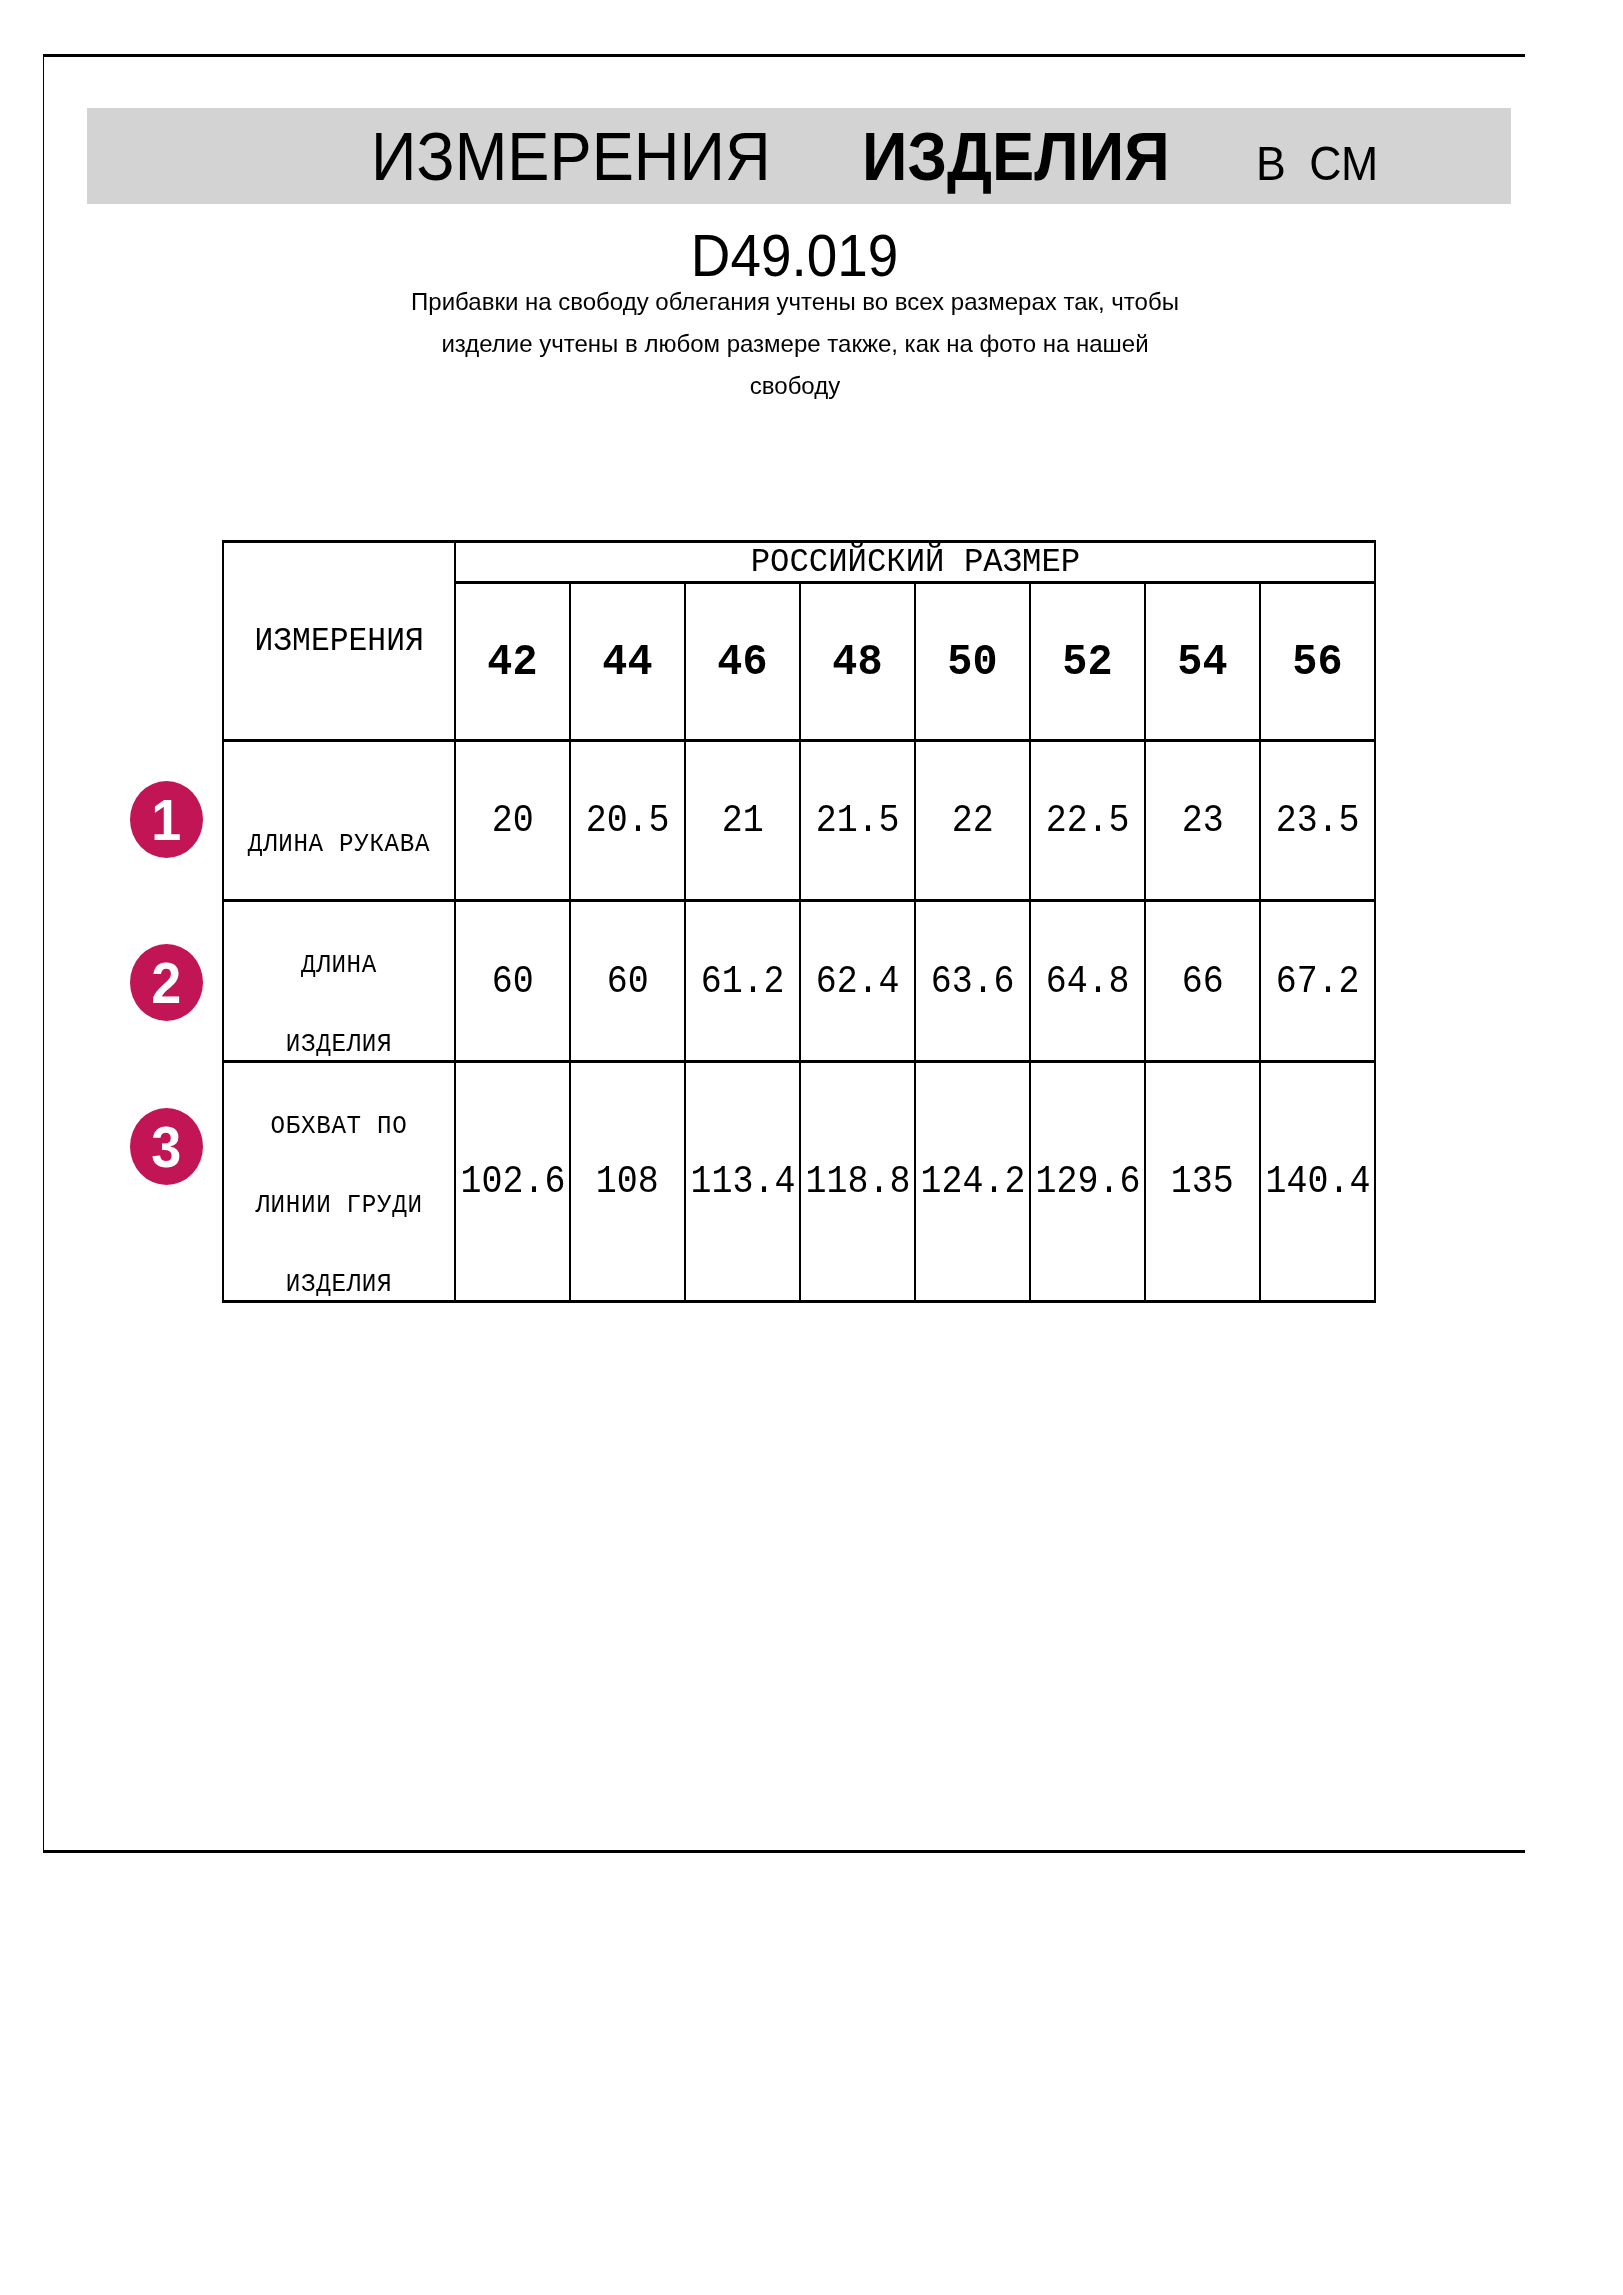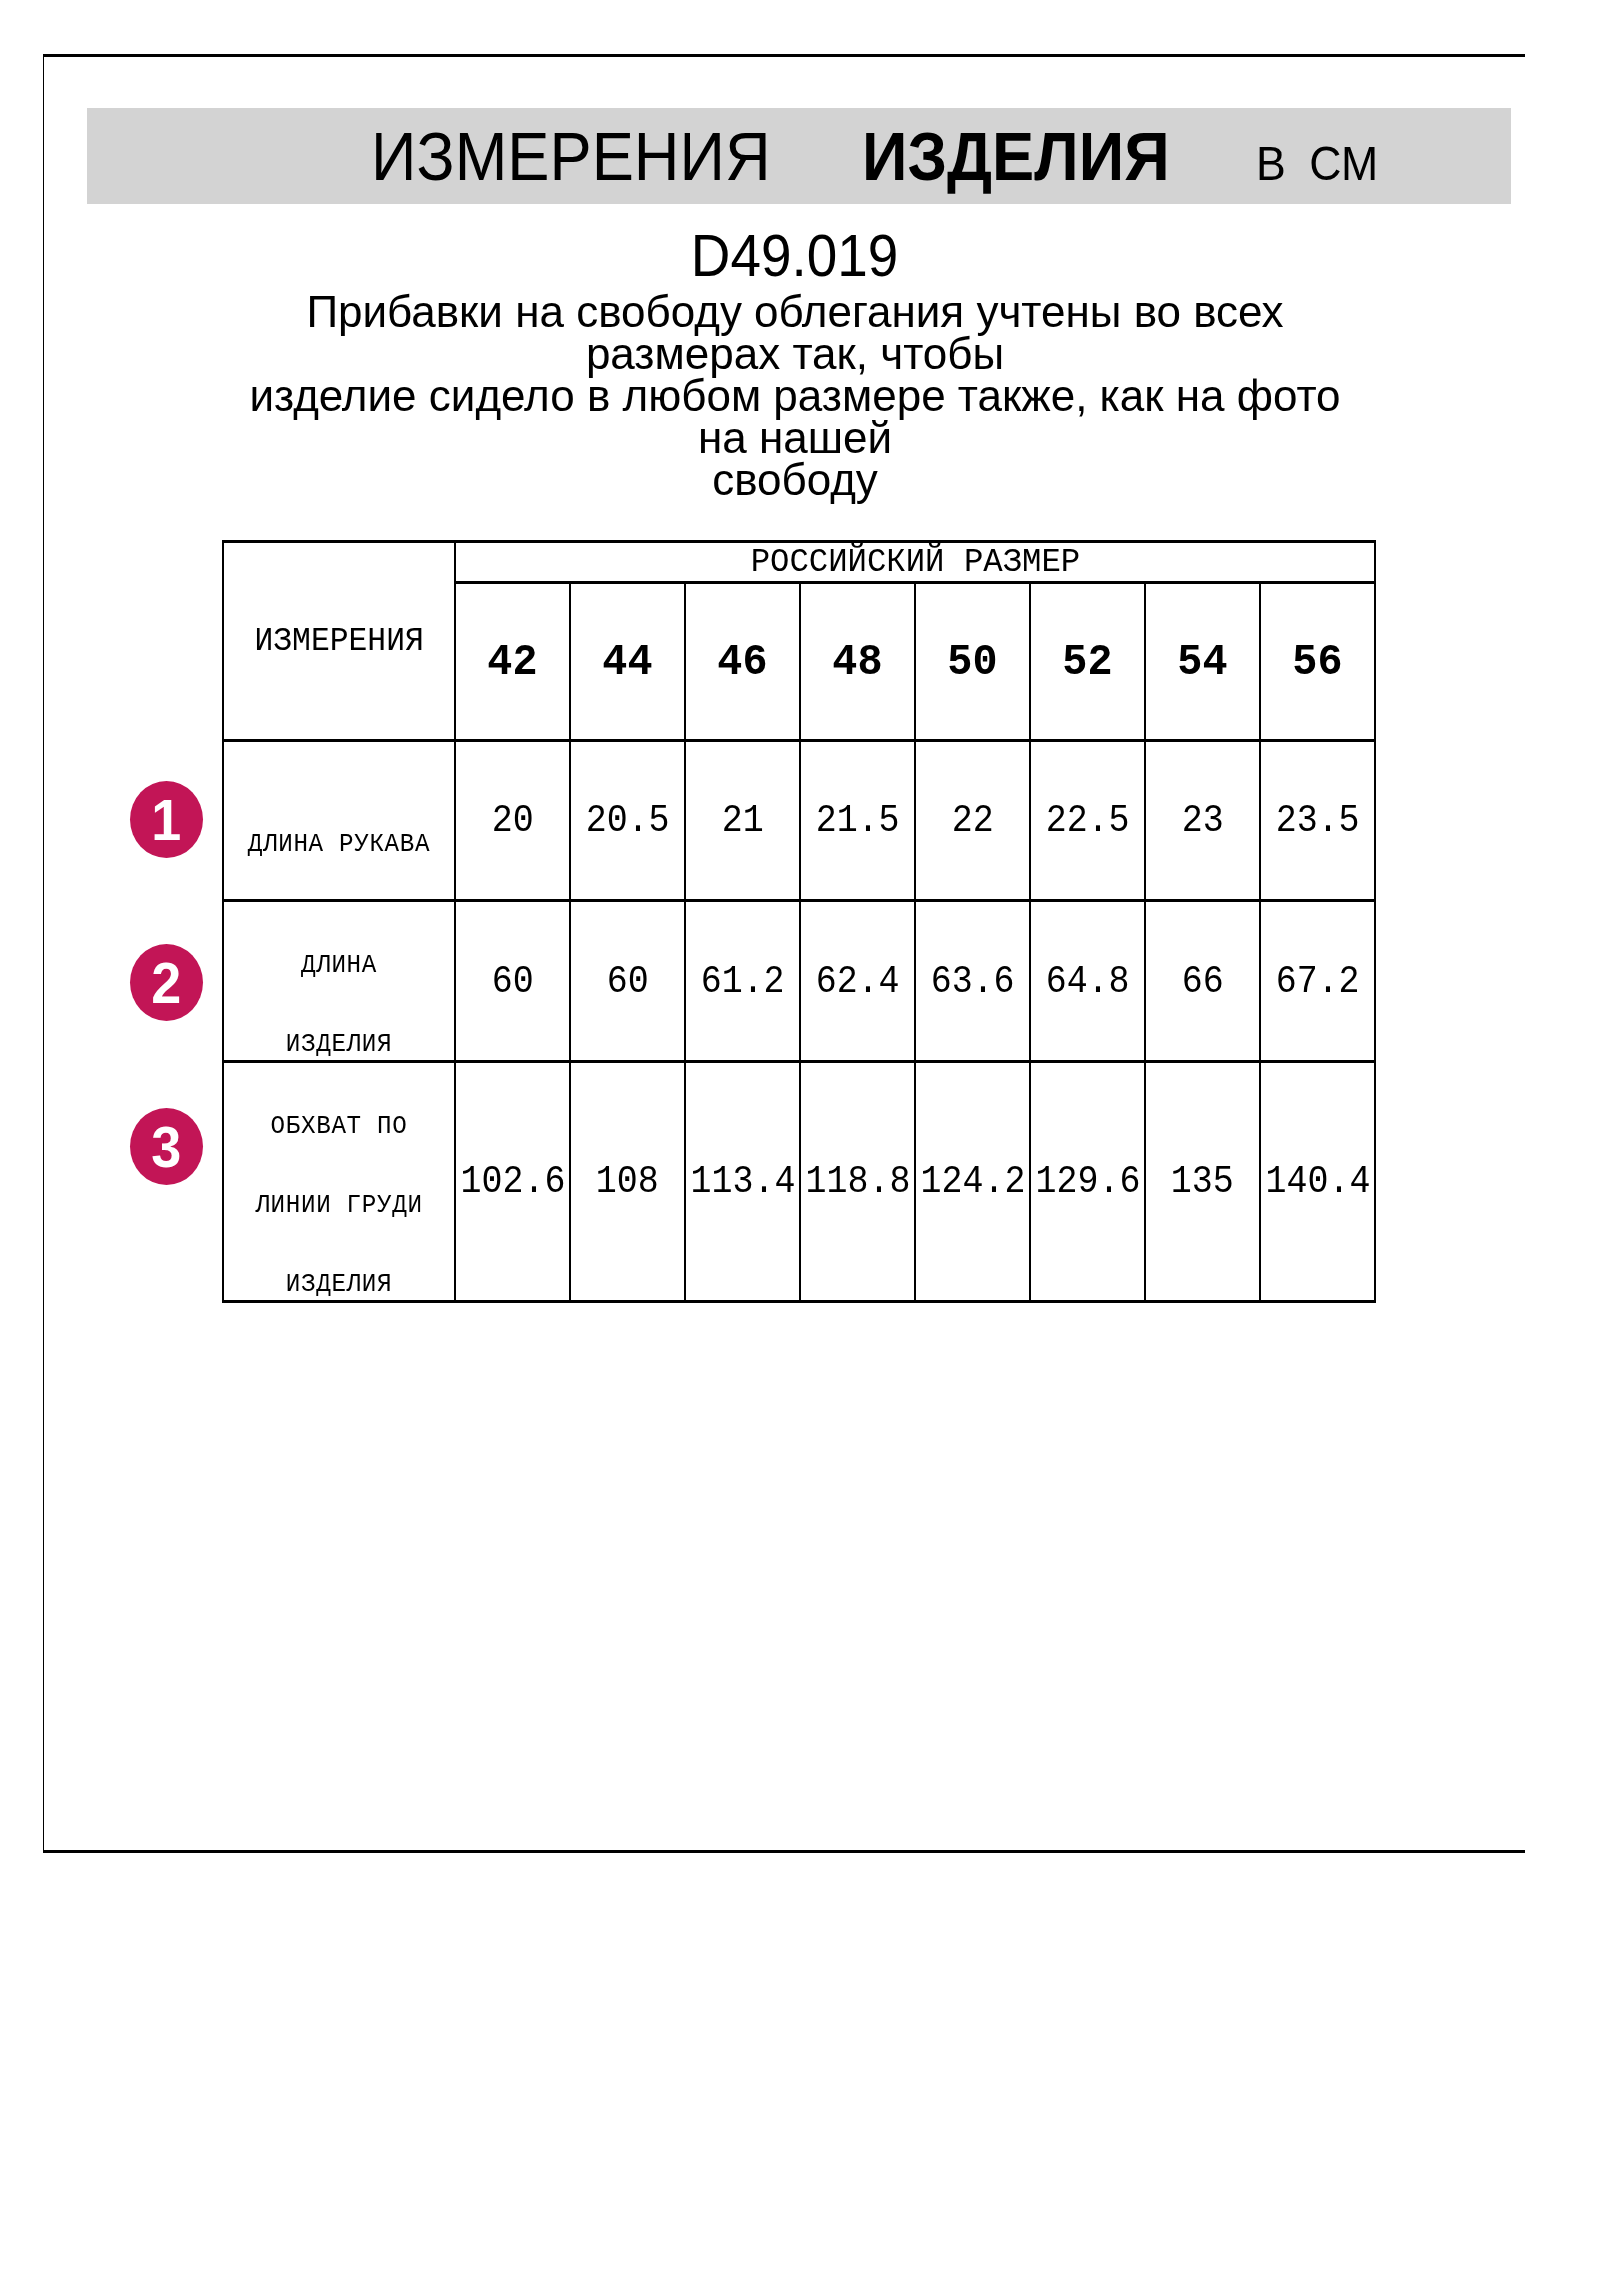--- a/index.html
+++ b/index.html
@@ -20,21 +20,21 @@
     background:var(--header-bg); line-height:96px; white-space:nowrap;
     padding-left:284px; box-sizing:border-box;
   }
   .cond-l { display:inline-block; transform:scaleX(0.93); transform-origin:0 50%; white-space:nowrap; }
   .cond   { display:inline-block; transform:scaleX(0.93); transform-origin:50% 50%; white-space:nowrap; }
   .t1 { font-size:68px; }
   .t2 { font-size:68px; font-weight:bold; margin-left:61px; }
   .t3 { font-size:48px;  margin-left:63px; word-spacing:11.8px; }
   .centerblock { position:absolute; left:222px; width:1146px; text-align:center; }
   .model { top:230px; font-size:59px; line-height:52px; }
-  .note  { top:291px; font-size:44px; line-height:42px; }
+  .note  { top:281px; font-size:24px; line-height:42px; }
   .size-table {
     position:absolute; left:222px; top:540px; width:1148px;
     border-collapse:collapse; table-layout:fixed;
   }
   .size-table col.c0 { width:232px; }
   .size-table col.cs { width:115px; }
   .size-table td {
     border:2.6px solid var(--ink); border-top-width:3.3px; border-bottom-width:3.3px;
     text-align:center; vertical-align:middle; padding:0;font-family:Liberation Mono, monospace;
   }
@@ -64,21 +64,21 @@
   <div class="header-bar">
     <span class="t1 cond-l">ИЗМЕРЕНИЯ</span><span class="t2 cond-l">ИЗДЕЛИЯ</span><span class="t3 cond-l">В СМ</span>
   </div>
 
   <div class="centerblock model">
     <span class="cond">D49.019</span>
   </div>
 
   <div class="centerblock note">
     <div class="note-line"><span>Прибавки на свободу облегания учтены во всех размерах так, чтобы</span></div>
-    <div class="note-line"><span>изделие сидело в любом размере также, как на фото на нашей</span></div>
+    <div class="note-line"><span>изделие учтены в любом размере также, как на фото на нашей</span></div>
     <div class="note-line"><span>свободу</span></div>
   </div>
 
   <table class="size-table">
     <colgroup>
       <col class="c0">
         <col class="cs">
         <col class="cs">
         <col class="cs">
         <col class="cs">

